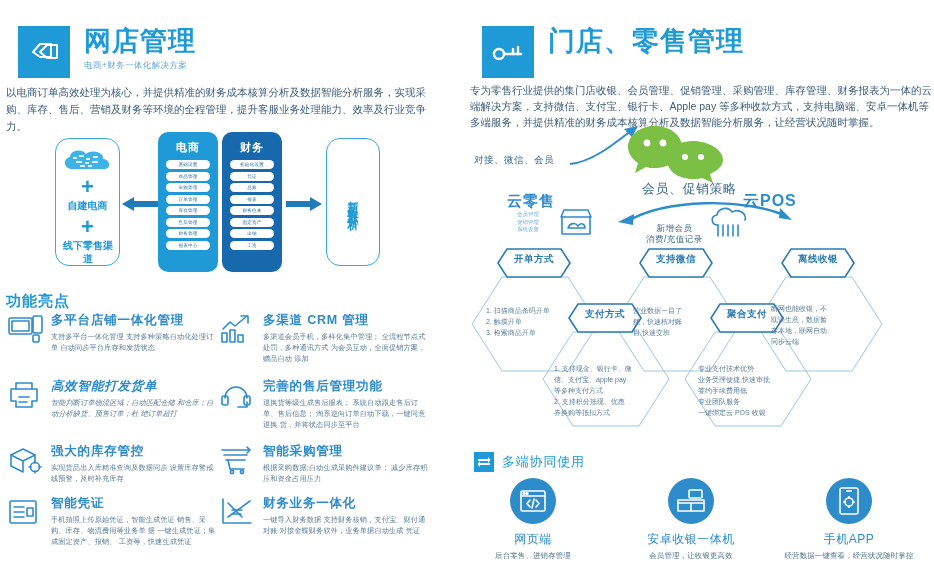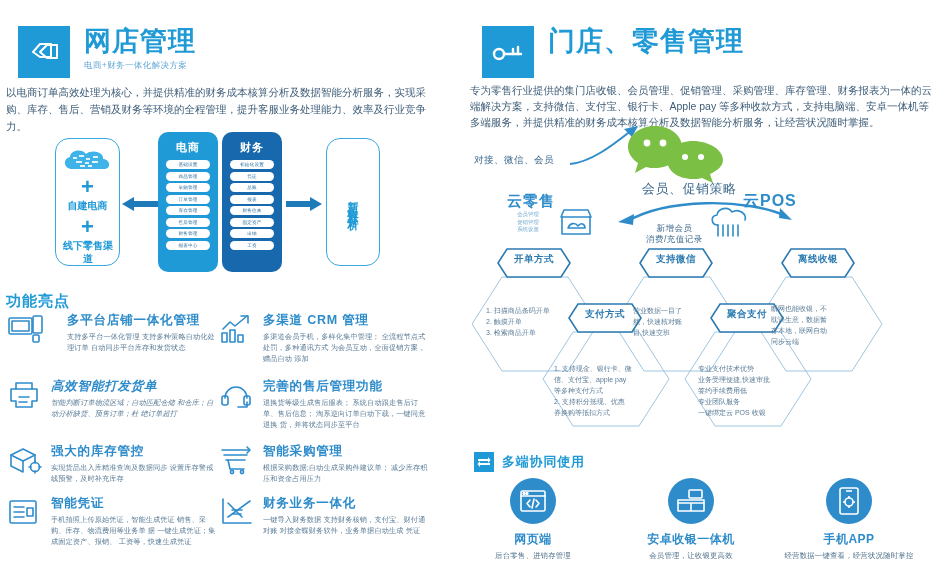--- a/index.html
+++ b/index.html
@@ -65,26 +65,26 @@
     display:flex;align-items:center;justify-content:center;
     font-size:9.5px;font-weight:bold;color:#2a7ab0;letter-spacing:.5px;font-family:Liberation Serif, serif;}
   .bighex{position:absolute;}
   .bighex .bh-txt{position:absolute;font-size:7px;line-height:11px;
     color:#5b7c97;}
 
   
   .md-head{position:absolute;display:flex;align-items:center;}
   .md-badge{width:20px;height:20px;background:#1f9ad6;display:flex;
     align-items:center;justify-content:center;}
-  .md-title{margin-left:8px;font-size:13px;font-weight:bold;color:#1f9ad6;
+  .md-title{margin-left:8px;font-size:13px;font-weight:normal;color:#1f9ad6;
     letter-spacing:.8px;}
   .dev{position:absolute;text-align:center;width:150px;}
   .dev-circ{width:46px;height:46px;border-radius:50%;background:#2e8ccb;
     margin:0 auto;display:flex;align-items:center;justify-content:center;}
-  .dev-name{font-size:12px;font-weight:bold;color:#2e8ccb;margin-top:7px;
+  .dev-name{font-size:12px;font-weight:normal;color:#2e8ccb;margin-top:7px;
     letter-spacing:.5px;}
   .dev-desc{font-size:7.4px;color:#52738d;margin-top:3px;letter-spacing:.2px;}
   .ico-line{fill:none;stroke:#2e8ccb;stroke-width:1.6;
     stroke-linecap:round;stroke-linejoin:round;}
   .arrow-blue{fill:#1f7ab8;}
 </style>
 </head>
 <body>
 
 <div class="page">
@@ -169,21 +169,21 @@
         <path class="arrow-blue" d="M36 8 L24 1 L24 5 L0 5 L0 11 L24 11 L24 15 Z"></path>
       </svg>
 
       <div class="fbox fbox-outline" style="left:326px;top:8px;width:54px;height:128px;display:flex;align-items:center;justify-content:center;">
         <div class="vtext">新三板对标分析</div>
       </div>
     </div>
 
     <div class="feat-head" style="left:6px;top:292px;">功能亮点</div>
 
-    <div class="feat" style="left:8px;top:312px;gap:16px;">
+    <div class="feat" style="left:8px;top:312px;">
       <div class="feat-ico">
         <svg width="36" height="30" viewBox="0 0 36 30">
             <g class="ico-line">
           <rect x="1" y="4" width="23" height="16" rx="1.5"></rect>
               <rect x="4" y="7" width="17" height="10"></rect>
           <rect x="25" y="2" width="9" height="17" rx="1.5"></rect>
           <rect x="25" y="21" width="6" height="7" rx="1"></rect>
             </g>
           </svg>
       </div>

